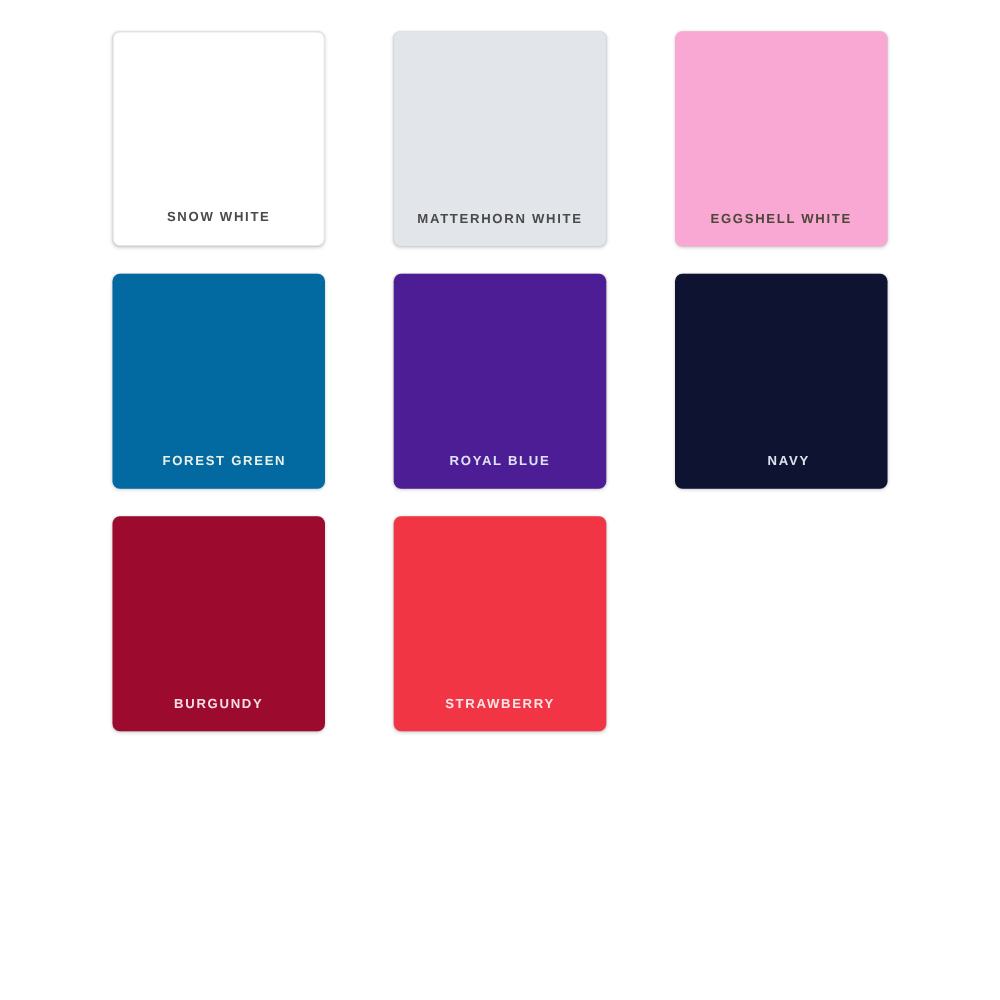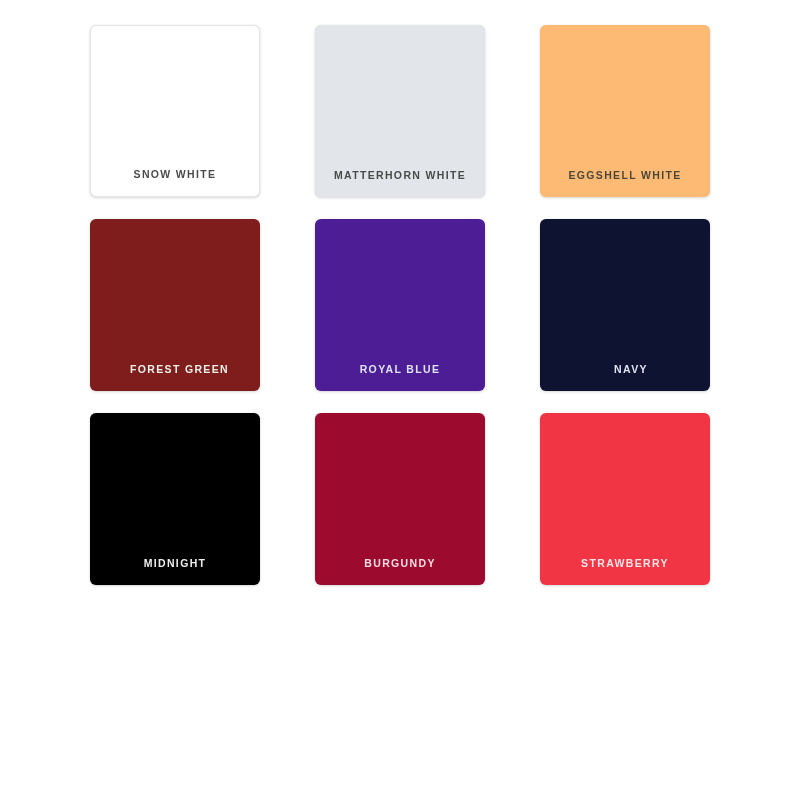--- a/index.html
+++ b/index.html
@@ -74,34 +74,31 @@
 <body style="background: rgb(255, 255, 255);">
 
 <div id="swatch-palette">
   <div class="swatch-grid">
       <div class="swatch has-border" style="background: rgb(255, 255, 255);">
         <span class="swatch-label" style="color: rgb(74, 74, 74);">SNOW WHITE</span>
       </div>
       <div class="swatch" style="background: rgb(226, 229, 233); align-items: flex-end;">
         <span class="swatch-label" style="color: rgb(74, 74, 74);">MATTERHORN WHITE</span>
       </div>
-      <div class="swatch" style="background: #fdba74;">
+      <div class="swatch" style="background: #f9a8d4;">
         <span class="swatch-label" style="color: rgb(77, 71, 57);">EGGSHELL WHITE</span>
       </div>
-      <div class="swatch" style="background: #7f1d1d; padding-left: 9px;">
+      <div class="swatch" style="background: #0369a1; padding-left: 9px;">
         <span class="swatch-label" style="color: rgb(232, 240, 232);">FOREST GREEN</span>
       </div>
       <div class="swatch" style="background: #4c1d95;">
         <span class="swatch-label" style="color: rgb(221, 227, 245);">ROYAL BLUE</span>
       </div>
       <div class="swatch" style="background: rgb(13, 19, 48);">
         <span class="swatch-label" style="color: rgb(223, 227, 240); padding-left: 12px;">NAVY</span>
-      </div>
-      <div class="swatch" style="background: rgb(0, 0, 0);">
-        <span class="swatch-label" style="color: rgb(237, 237, 237);">MIDNIGHT</span>
       </div>
       <div class="swatch" style="background: rgb(156, 10, 46);">
         <span class="swatch-label" style="color: rgb(247, 221, 228);">BURGUNDY</span>
       </div>
       <div class="swatch" style="background: rgb(242, 53, 69);">
         <span class="swatch-label" style="color: rgb(253, 228, 230);">STRAWBERRY</span>
       </div>
       <div class="swatch is-empty"></div>
     </div>
 </div>

